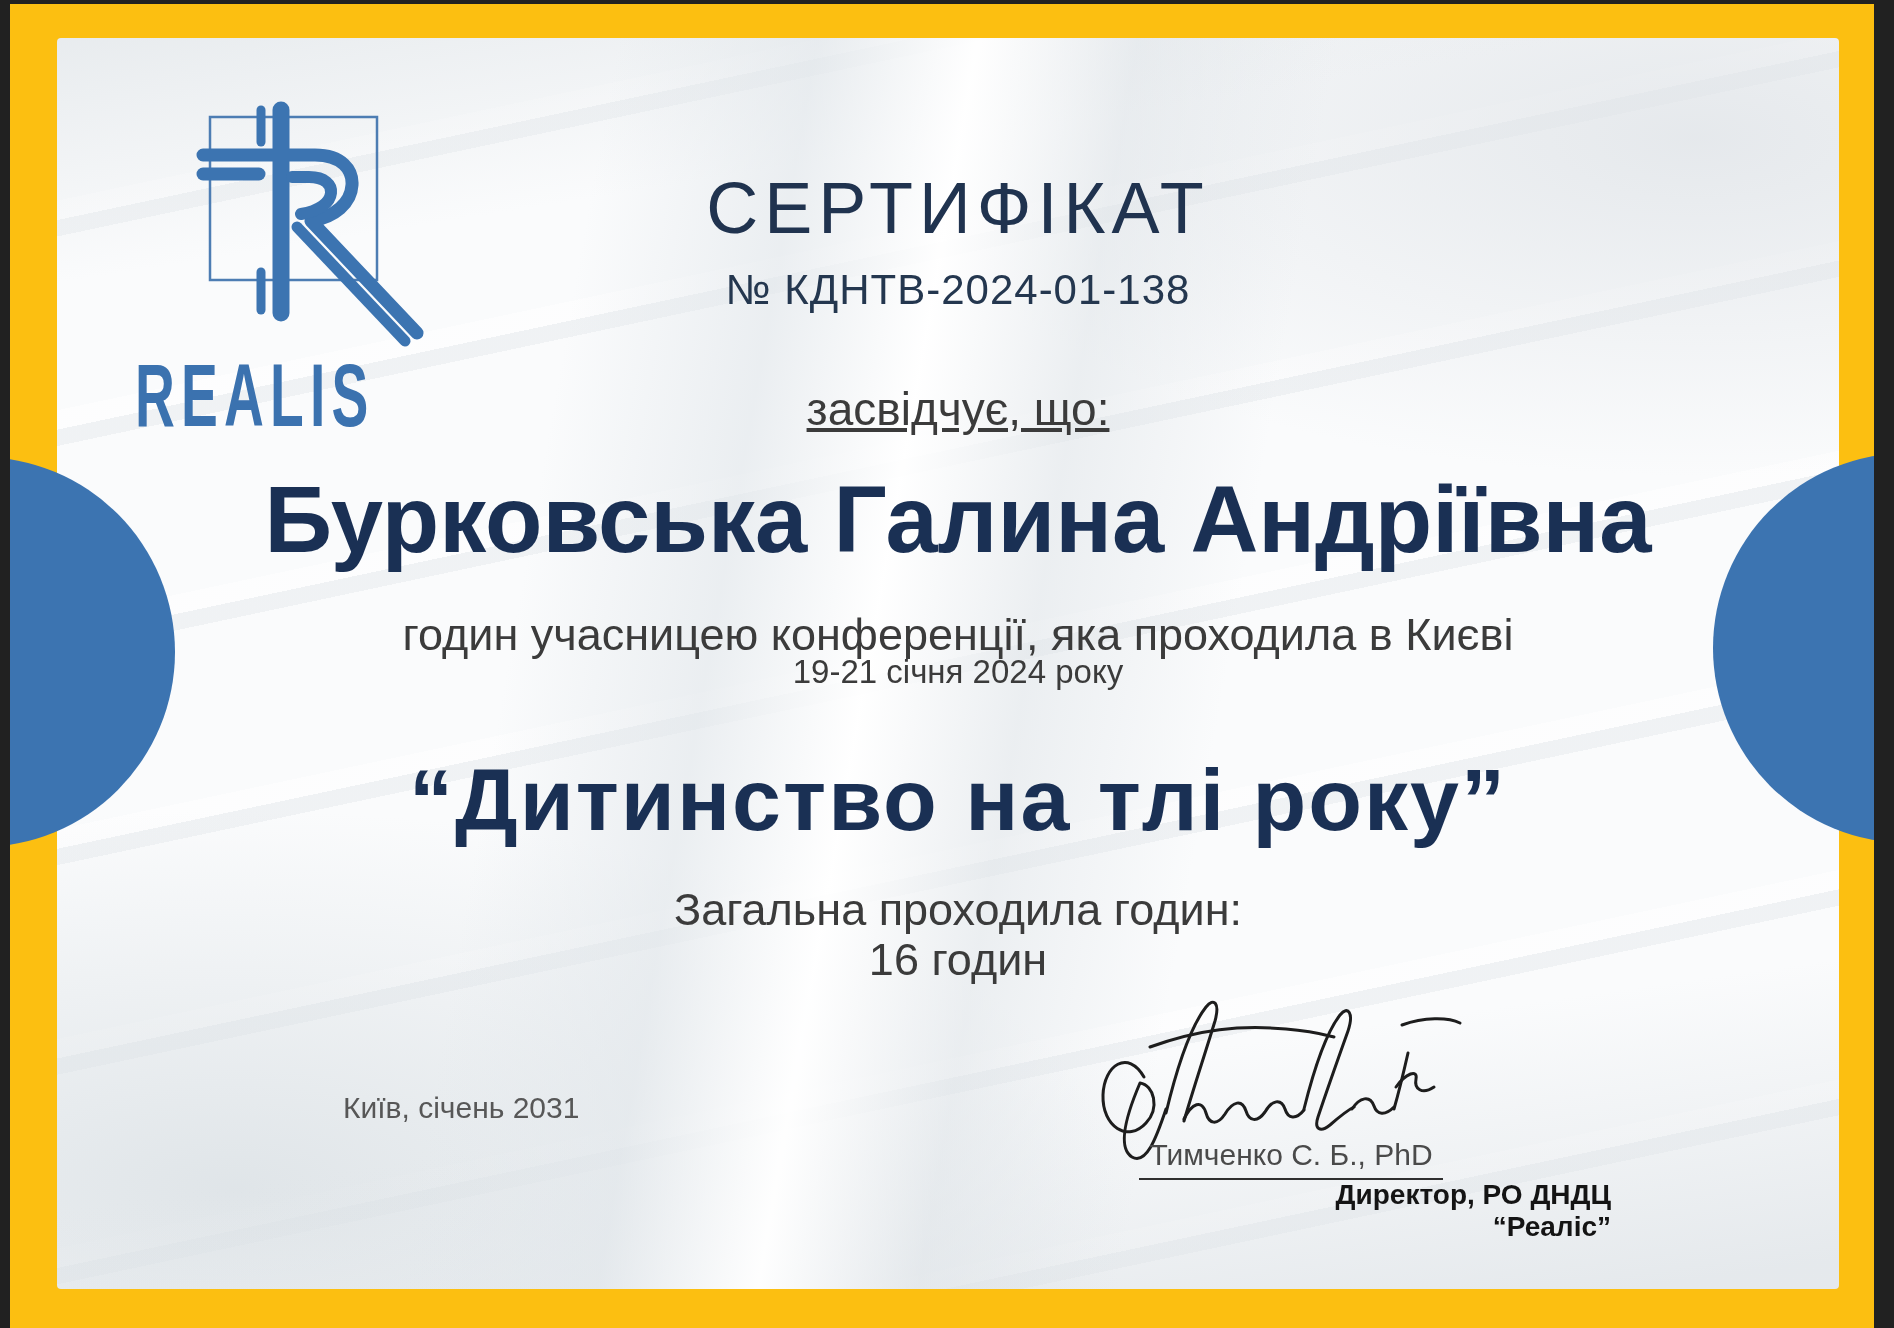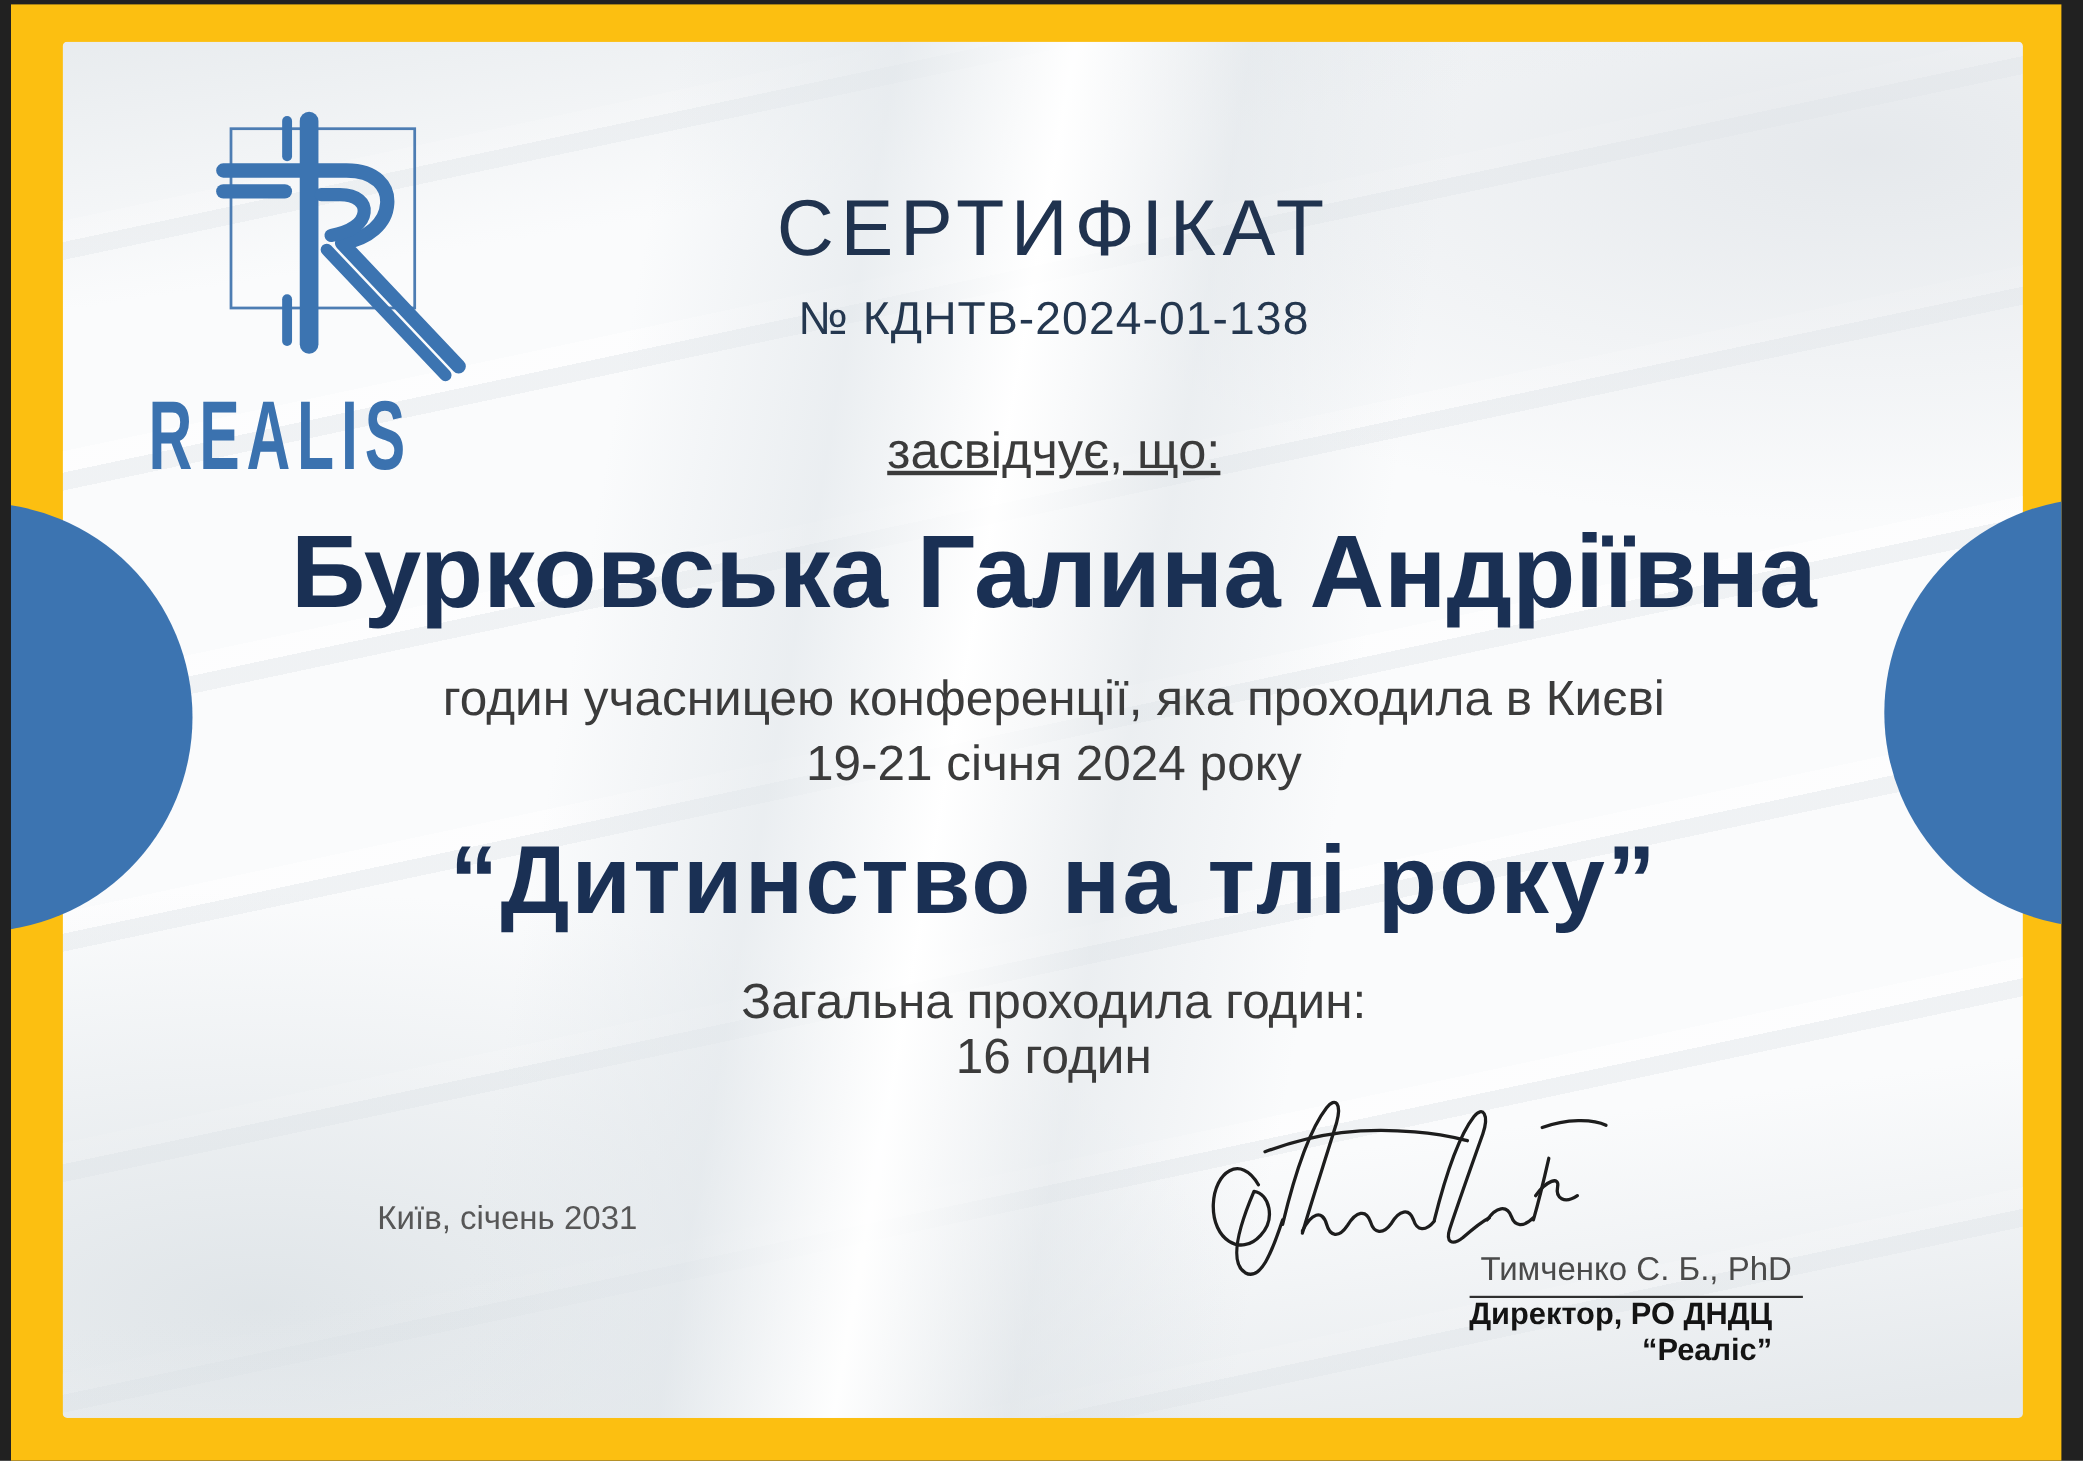--- a/index.html
+++ b/index.html
@@ -31,36 +31,36 @@
   .c-left{left:-225px;top:453px;}
   .c-right{left:1703px;top:449px;}
 
   
   .cline{position:absolute;left:10px;width:1782px;text-align:center;line-height:1.1;white-space:nowrap;}
   .title   {top:131px; font-size:72px; font-weight:300; letter-spacing:6px; color:#20334F;}
   .number  {top:229px; font-size:42px; font-weight:300; letter-spacing:1px; color:#24374F;}
   .certifies{top:346px; font-size:46px; color:#3B3B3B;text-decoration:underline;}
   .name    {top:430px; font-size:94px; font-weight:700; color:#1A3054;}
   .line1   {top:572px; font-size:45px; color:#3B3B3B;}
-  .line2   {top:631px; font-size:45px; color:#3B3B3B;}
+  .line2   {top:616px; font-size:33px; color:#3B3B3B;}
   .conf    {top:714px; font-size:88px; font-weight:700; letter-spacing:2px; color:#1A3054;}
   .hlabel  {top:847px; font-size:45px; color:#3B3B3B;}
   .hvalue  {top:897px; font-size:45px; color:#3B3B3B;}
 
   .place{position:absolute;left:286px;top:1053px;font-size:30px;color:#575757;white-space:nowrap;}
 
   .logo{position:absolute;left:138px;top:54px;width:260px;height:265px;}
   .brand{
     position:absolute;left:78px;top:306px;
     font-size:89px;font-weight:700;letter-spacing:10px;color:#3B72AF;
     transform:scaleX(0.62);transform-origin:0 0;white-space:nowrap;
   }
 
   .sig-svg{position:absolute;left:1033px;top:953px;width:380px;height:175px;}
-  .signer{position:absolute;left:982px;top:1100px;width:600px;text-align:right;font-size:30px;color:#4A4A4A;}
+  .signer{position:absolute;left:934px;top:1100px;width:600px;text-align:center;font-size:30px;color:#4A4A4A;}
   .signer span{border-bottom:2px solid #2F2F2F;padding:0 10px 7px;}
   .role{position:absolute;left:954px;width:600px;text-align:right;font-size:28px;font-weight:700;color:#141414;line-height:1.1;}
   .role1{top:1142px;}
   .role2{top:1174px;}
 </style>
 </head>
 <body>
 
 <div class="cert">
 

